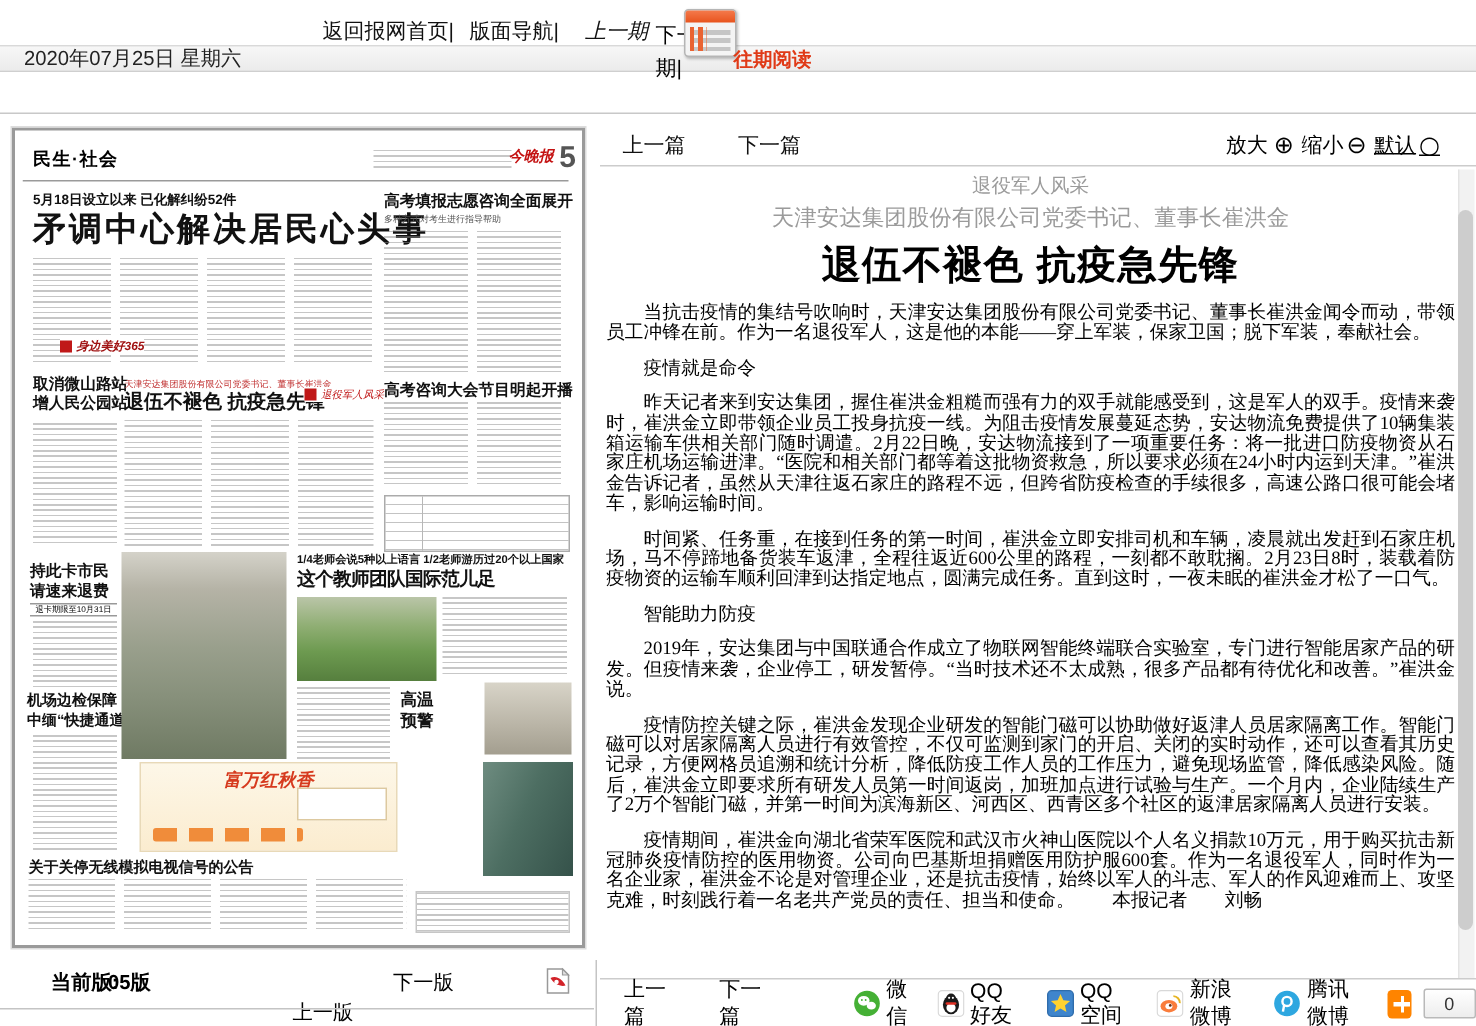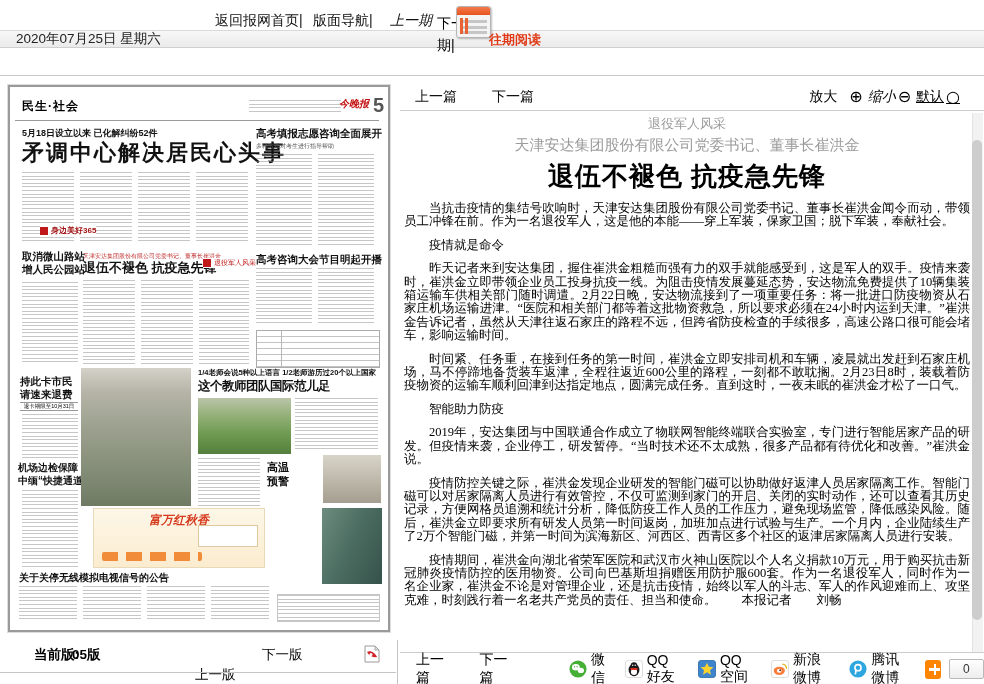--- a/index.html
+++ b/index.html
@@ -32,21 +32,21 @@
   .c4{--m:repeating-linear-gradient(90deg,transparent 0 52px,#fff 52px 58px);}
   .c4b{--m:repeating-linear-gradient(90deg,transparent 0 58px,#fff 58px 64px);}
   .c3{--m:repeating-linear-gradient(90deg,transparent 0 52px,#fff 52px 58px);}
   .c2{--m:repeating-linear-gradient(90deg,transparent 0 56px,#fff 56px 62px);}
   .nph{font-weight:bold;color:#111;}
   .npsec{left:7px;top:4px;font-size:12px;font-weight:bold;letter-spacing:1px;}
   .npmeta{right:44px;top:6px;width:92px;height:12px;}
   .npmast{right:16px;top:3px;color:#c41212;font-size:10px;font-weight:bold;font-style:italic;}
   .nppg{right:1px;top:0px;font-size:20px;font-weight:bold;color:#555;}
   .nprule{left:0;top:26px;width:364px;height:1px;background:#9a9a9a;}
-  .badge{display:flex;align-items:center;gap:3px;background:#fff;}
+  .badge{display:flex;align-items:center;gap:3px;background:#fff;font-style:italic;}
   .rsq{width:8px;height:8px;background:#c01818;display:inline-block;}
   .npk-red{color:#c03030;}
   .np-table{border:1px solid #8f8f8f;
       background-image:linear-gradient(90deg,transparent 24px,#9f9f9f 24px,#9f9f9f 25px,transparent 25px),
       repeating-linear-gradient(to bottom,transparent 0 5px,#b0b0b0 5px 6px);opacity:.75;}
   .ph-street{background:linear-gradient(180deg,#d4d2c9 0,#b5b3a6 18%,#9aa08d 45%,#87907b 70%,#6f7a63 100%);}
   .ph-grass{background:linear-gradient(180deg,#bac5a8 0,#8fae73 35%,#6d9a50 65%,#567f3e 100%);}
   .ph-umbr{background:linear-gradient(180deg,#d8d4c8 0,#b9b4a6 60%,#a39e8f 100%);}
   .ph-book{background:linear-gradient(115deg,#6e8c80 0,#4d6e62 45%,#35524a 100%);}
   .ph-ad{background:linear-gradient(180deg,#fdf7e8 0,#fbeccf 100%);border:1px solid #e8d9b8;}
@@ -187,25 +187,25 @@
       <path d="M3 7c4-2 8 1 10 5-3 1-8-1-10-5z" fill="#d2232a"></path>
       <circle cx="7" cy="9.6" r="1.5" fill="#fff"></circle>
     </svg>
   </span>
   <div class="abs lline"></div>
   <div class="abs vline"></div>
 
   <a class="abs tb-link" style="left:415px;">上一篇</a>
   <a class="abs tb-link" style="left:492px;">下一篇</a>
   <div class="abs zoomgrp">
-    <a style="display:flex;align-items:center;gap:12px;">
+    <a style="display:flex;align-items:center;gap:4px;">
       <span>放大</span>
       <span class="zglyph">⊕</span>
     </a>
-    <a style="display:flex;align-items:center;gap:2px;font-style:italic;">
+    <a style="display:flex;align-items:center;gap:2px;">
       <span>缩小</span>
       <span class="zglyph">⊖</span>
     </a>
     <a style="display:flex;align-items:center;gap:2px;text-decoration:underline;">
       <span>默认</span>
       <span class="zglyph">○</span>
     </a>
   </div>
   <div class="abs tbline"></div>
 

